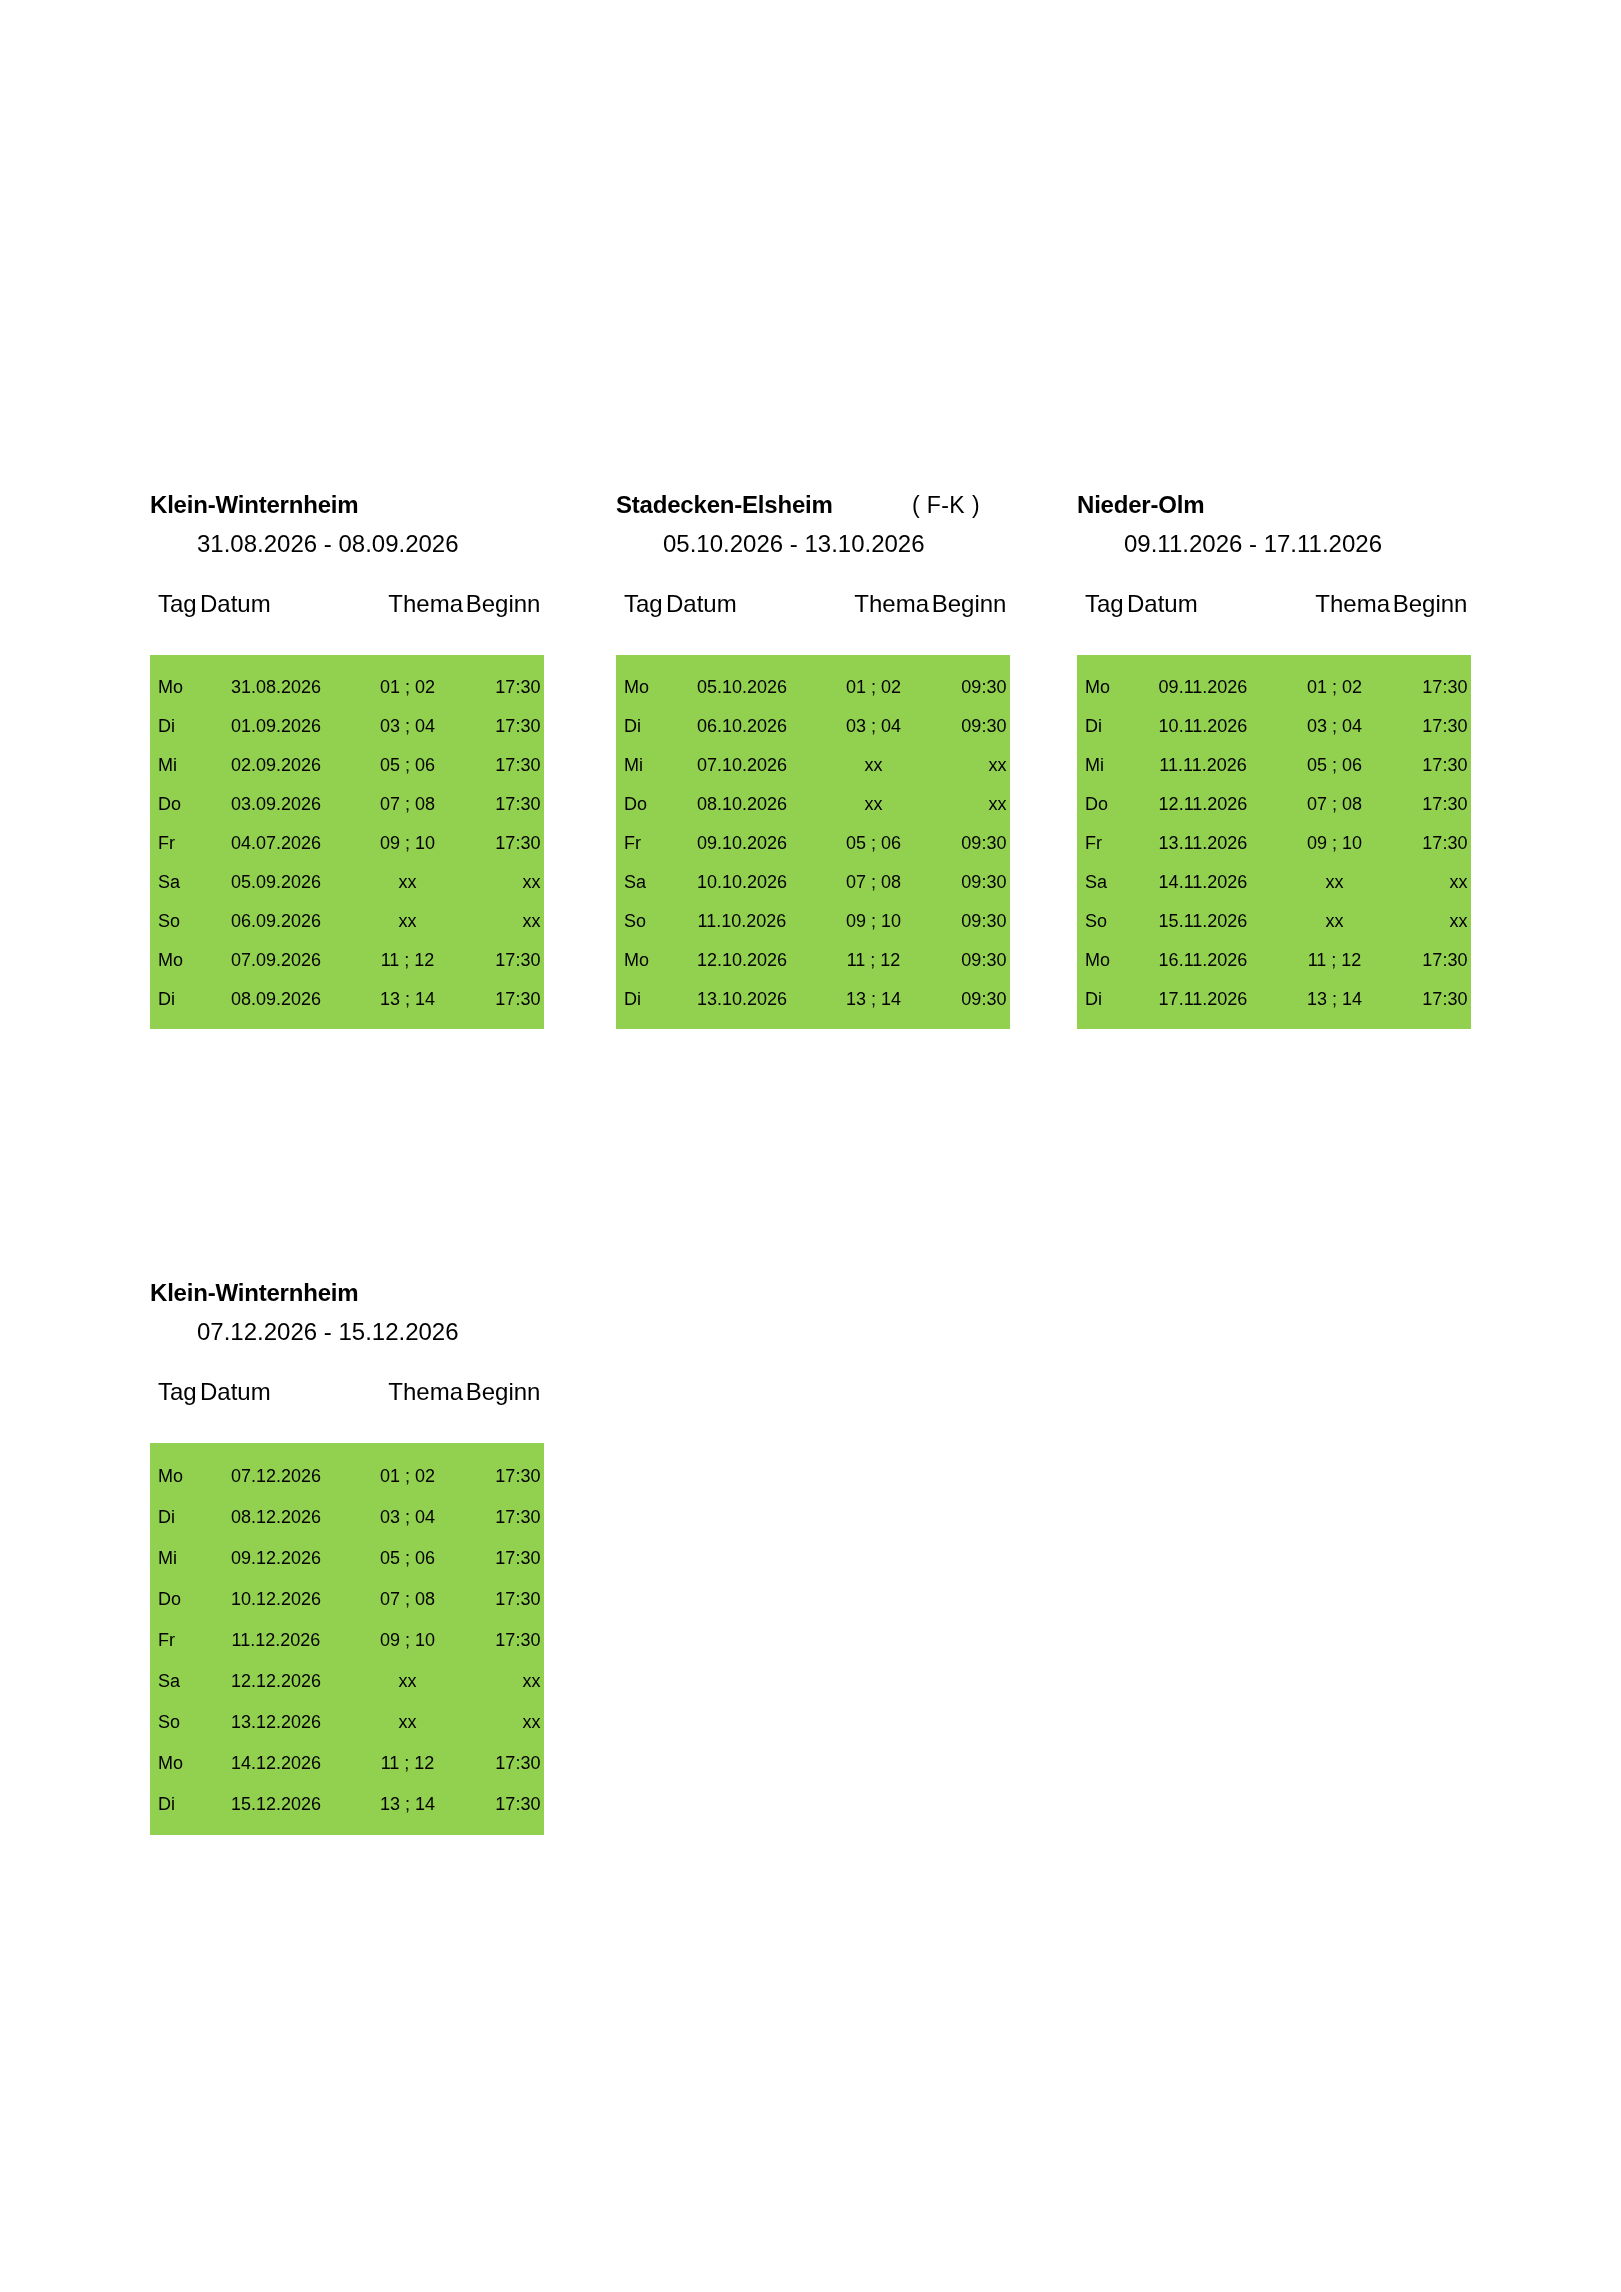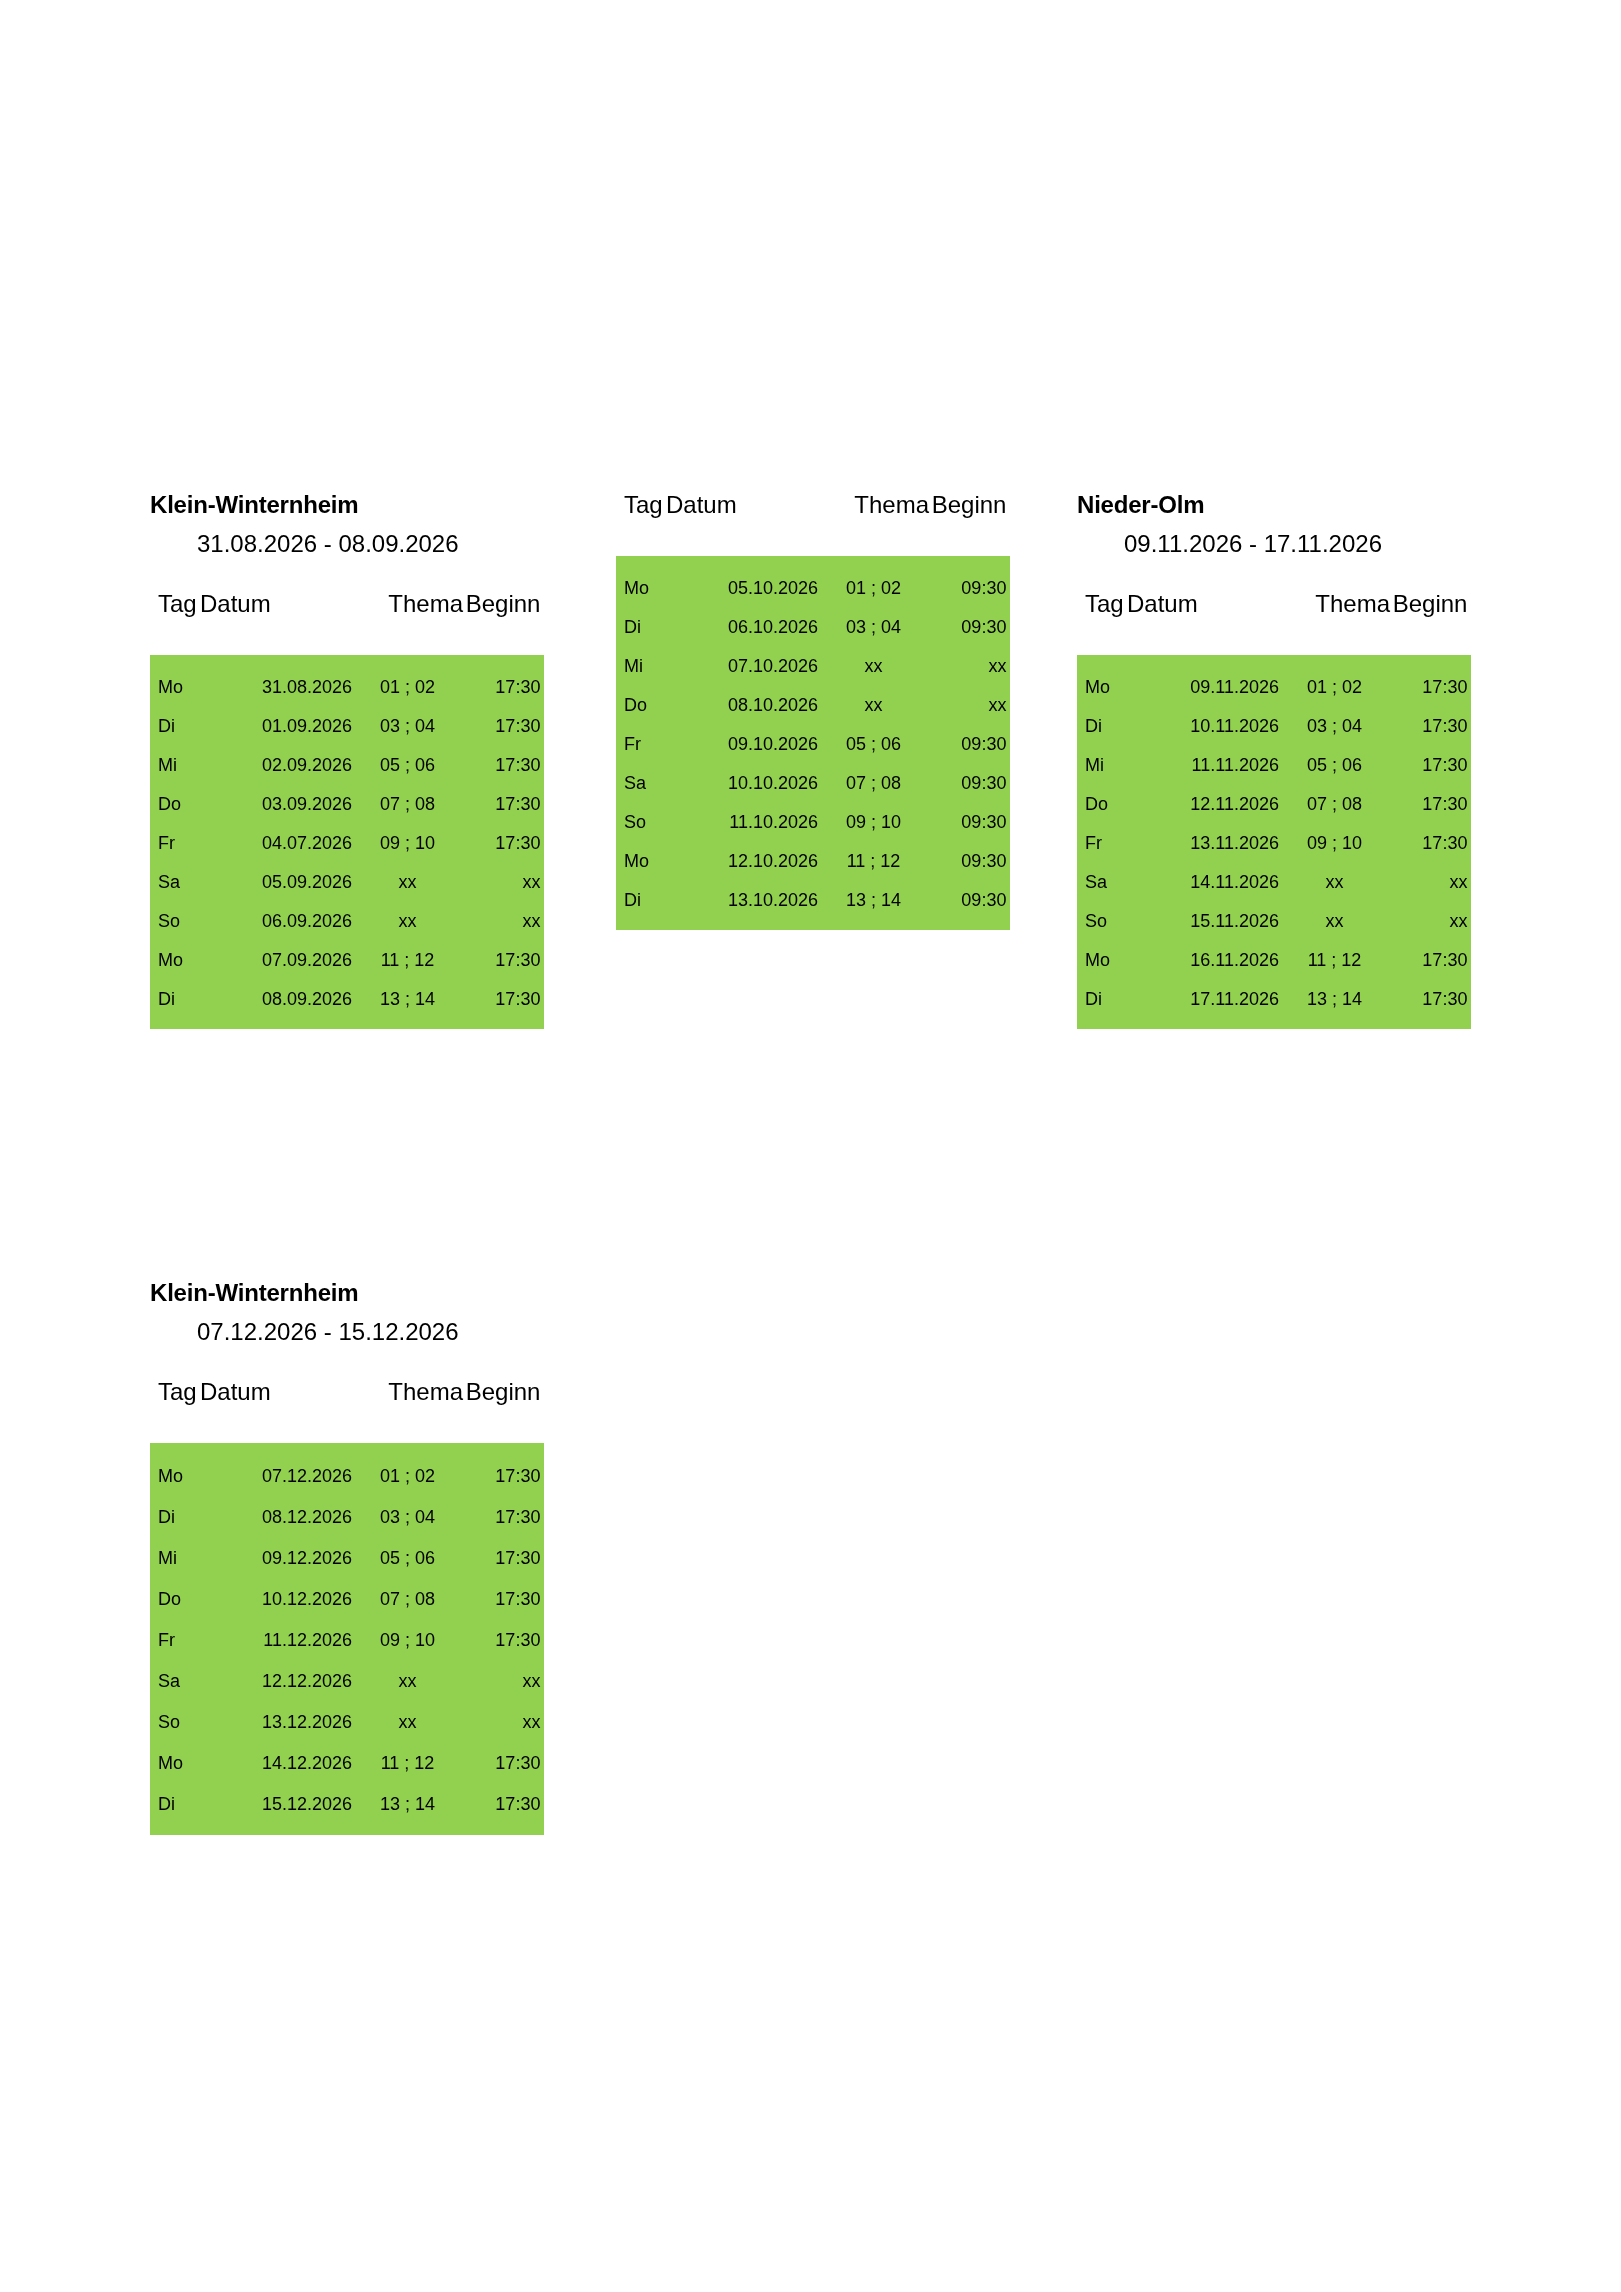--- a/index.html
+++ b/index.html
@@ -98,21 +98,21 @@
   table.schedule tbody tr.row td {
     background: #92D14F;
     font-size: 18px;
     line-height: 1;
     height: 39px;
     padding: 0;
     vertical-align: middle;
     white-space: nowrap;
   }
   table.schedule tbody tr.row td.c1 { text-align: left;  padding-left: 8px; }
-  table.schedule tbody tr.row td.c2 { text-align: right;  }
+  table.schedule tbody tr.row td.c2 { text-align: center;  }
   table.schedule tbody tr.row td.c3 { text-align: center; }
   table.schedule tbody tr.row td.c4 { text-align: right; padding-right: 3.6px; }
 
   table.schedule tbody tr.pad-top td { height: 12.5px; padding: 0; background: #92D14F; }
   table.schedule tbody tr.pad-bot td { height: 10.7px; padding: 0; background: #92D14F; }
 
   
   table.schedule.loose tbody tr.row td { height: 41px; }
 
   
@@ -223,20 +223,25 @@
           <td class="c4">17:30</td>
         </tr>
         <tr class="pad-bot">
             <td colspan="4"></td>
           </tr>
       </tbody>
     </table>
   </div>
 
   <div class="course-block" style="left:616px; top:493px;">
+    <div class="course-head">
+      <div class="course-title">Stadecken-Elsheim</div>
+      <div class="course-tag" style="left:296px;">( F-K )</div>
+      <div class="course-range">05.10.2026 - 13.10.2026</div>
+    </div>
     <table class="schedule">
       <colgroup>
         <col class="c-tag">
           <col class="c-datum">
           <col class="c-thema">
           <col class="c-beginn">
       </colgroup>
       <thead>
         <tr>
           <th class="h-tag">Tag</th>

